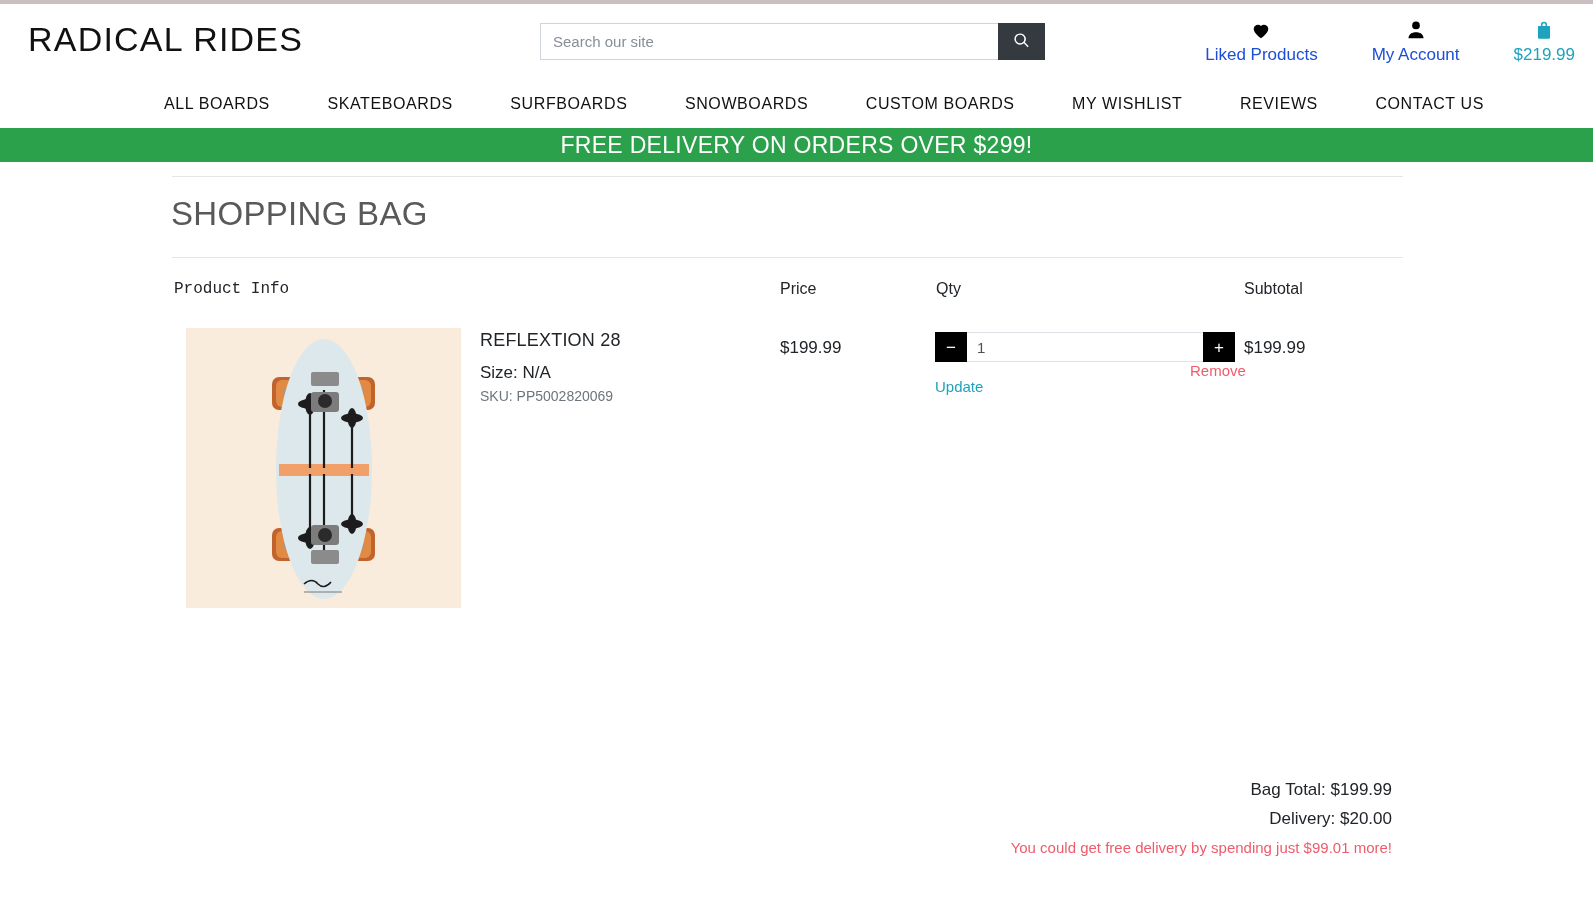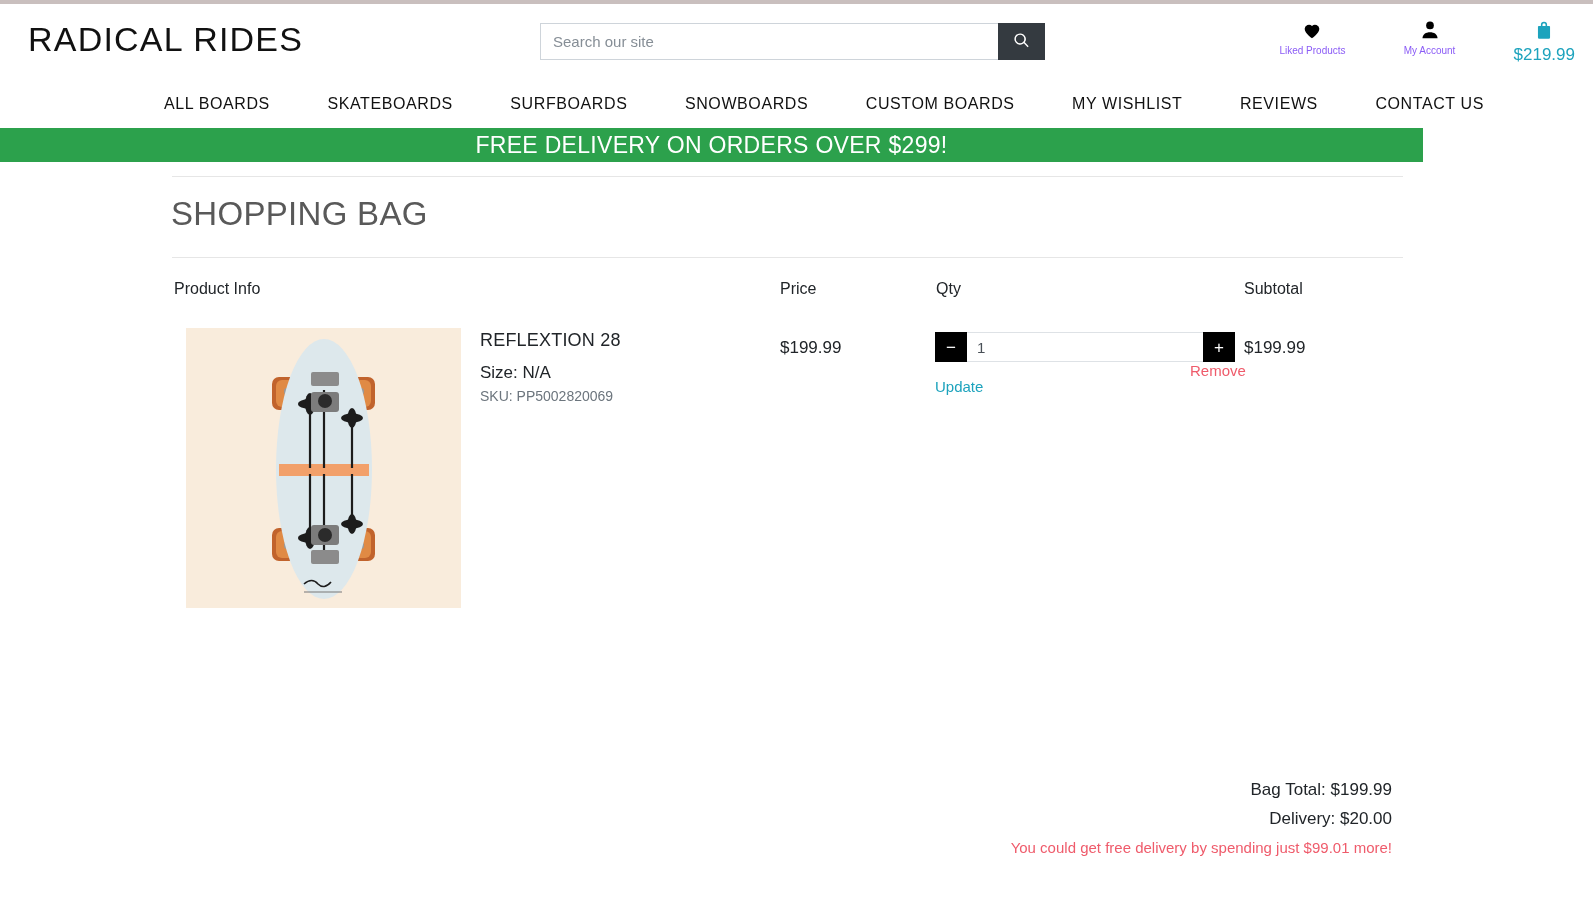--- a/index.html
+++ b/index.html
@@ -53,58 +53,58 @@
   .header-actions {
     position: absolute; right: 18px; top: 14px;
     display: flex; align-items: flex-start; gap: 54px;
   }
   .ha-item {
     display: flex; flex-direction: column; align-items: center;
     cursor: pointer; min-width: 60px;
   }
   .ha-icon { height: 24px; display: flex; align-items: center; justify-content: center; }
   .ha-icon svg { display: block; }
-  .ha-label { font-size: 10px; color: #8b5cf6; margin-top: 3px; white-space: nowrap; }
+  .ha-label { font-size: 17px; color: #1d4ed8; margin-top: 3px; white-space: nowrap; }
   .ha-label.teal { color: #1da3bd; font-size: 17px; }
 
   
   .nav {
     position: absolute; top: 82px; left: 0; width: 1593px; height: 44px;
     display: flex; align-items: center;
   }
   .nav-inner {
     display: flex; width: 1320px; margin-left: 164px;
     justify-content: space-between;
   }
   .nav-item {
     font-size: 16px; letter-spacing: 0.6px; color: #111;
     cursor: pointer; white-space: nowrap;
   }
 
   
   .banner {
-    position: absolute; top: 128px; left: 0; width: 1423px; height: 34px;
+    position: absolute; top: 128px; left: 0; width: 1593px; height: 34px;
     background: #2ca14c; color: #fff;
     display: flex; align-items: center; justify-content: center;
     font-size: 23px; letter-spacing: 0.3px;
   }
 
   
   .content { position: absolute; top: 162px; left: 0; width: 1593px; }
   .rule { height: 1px; background: #e6e6e6; margin: 14px 190px 0 172px; }
   .page-title {
     margin: 18px 0 0 171px;
     font-size: 33px; font-weight: 400; color: #595959; letter-spacing: 0.3px;
   }
   .rule2 { height: 1px; background: #e6e6e6; margin: 24px 190px 0 172px; }
 
   
   .tbl { position: relative; margin-top: 22px; }
   .col-head { position: absolute; font-size: 16px; color: #212529; }
-  .c-product { left: 174px; }
+  .c-product { left: 174px; font-family: Liberation Mono, monospace; }
   .c-price   { left: 780px; }
   .c-qty     { left: 936px; }
   .c-sub     { left: 1244px; }
 
   .row { position: absolute; top: 48px; left: 0; width: 1593px; }
   .prod-img {
     position: absolute; left: 186px; top: 0;
     width: 275px; height: 280px; background: #f9ecdc;
     overflow: hidden;
   }

